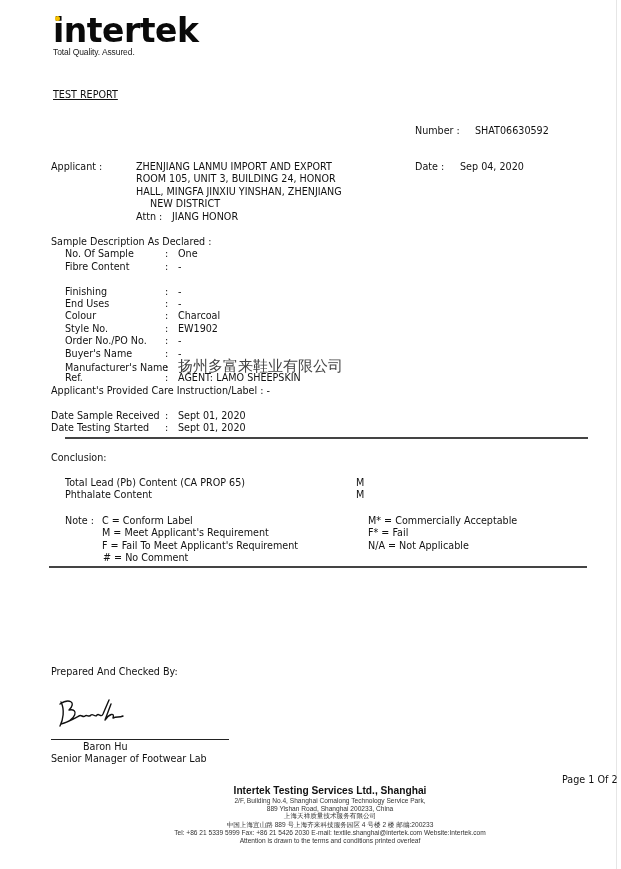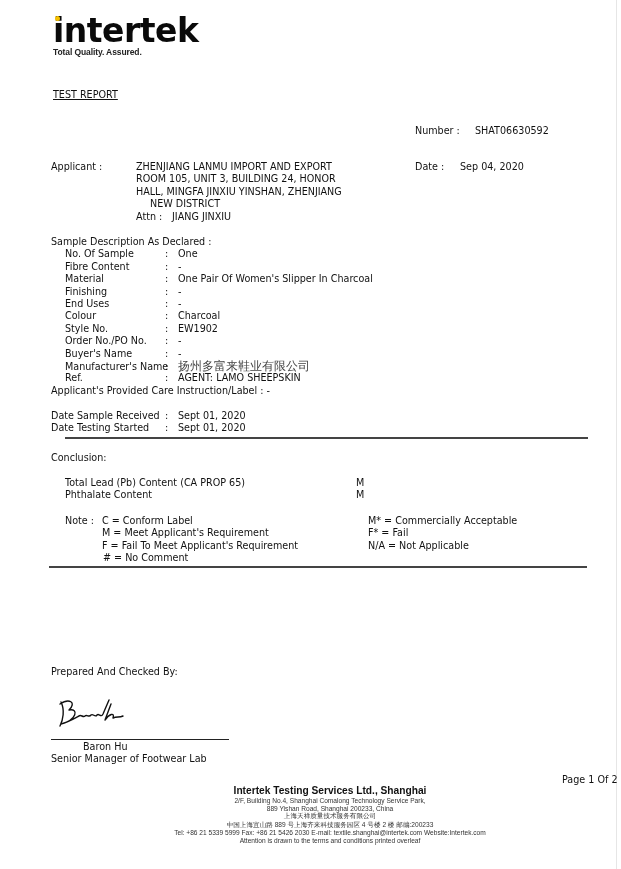--- a/index.html
+++ b/index.html
@@ -3,26 +3,26 @@
 <meta charset="utf-8">
 <style>
   html, body { margin: 0; padding: 0; background: #ffffff; }
   body { width: 621px; height: 869px; position: relative; overflow: hidden;
          font-family: "DejaVu Sans", sans-serif; color: #111; font-size: 9.6px; }
   .page { position: absolute; left: 0; top: 0; width: 616px; height: 869px; background: #fff; border-right: 1px solid #e6e6e6; }
   .abs { position: absolute; white-space: nowrap; line-height: 12.4px; }
   .logo { position: absolute; left: 53px; top: 14px; }
   .logo-word { font-family: "DejaVu Sans", sans-serif; font-size: 33px; font-weight: bold; letter-spacing: -0.5px; color: #0a0a0a; line-height: 34px; }
   .logo-dot { position: absolute; left: 2px; top: 2px; width: 5px; height: 5px; border-radius: 50%; background: #f5c000; }
-  .logo-tag { font-family: "Liberation Sans", sans-serif; font-size: 8.5px; font-weight: bold; color: #222; margin-top: -1px; letter-spacing: -0.1px; }
+  .logo-tag { font-family: "Liberation Sans", sans-serif; font-size: 8.5px; font-weight: normal; color: #222; margin-top: -1px; letter-spacing: -0.1px; }
   .report-title { left: 53px; top: 89px; text-decoration: underline; font-size: 9.6px; }
   .row { position: absolute; left: 65px; height: 12.4px; line-height: 12.4px; white-space: nowrap; }
   .row .k { display: inline-block; width: 100px; }
   .row .c { display: inline-block; width: 13px; }
-  .cn { font-family: "DejaVu Serif", serif; color: #444; font-size: 12px; margin-top: 23px; }
+  .cn { font-family: "DejaVu Serif", serif; color: #444; font-size: 15px; margin-top: 23px; }
   .hr { position: absolute; height: 2px; background: #444; }
   .sig-line { position: absolute; left: 51px; top: 739px; width: 178px; height: 1px; background: #222; }
   .footer { position: absolute; left: 130px; width: 400px; text-align: center; font-family: "Liberation Sans", sans-serif; color: #333; }
   .f-title { top: 785px; font-size: 10.2px; font-weight: bold; color: #111; }
   .f-line { font-size: 6.6px; line-height: 7.6px; }
 </style>
 </head>
 <body>
 
 <div class="page">
@@ -39,32 +39,29 @@
   <div class="abs" style="left:475px; top:125px;">SHAT06630592</div>
   <div class="abs" style="left:415px; top:161px;">Date :</div>
   <div class="abs" style="left:460px; top:161px;">Sep 04, 2020</div>
 
   <div class="abs" style="left:51px; top:161px;">Applicant :</div>
   <div class="abs" style="left:136px; top:161px;">ZHENJIANG LANMU IMPORT AND EXPORT</div>
   <div class="abs" style="left:136px; top:173.4px;">ROOM 105, UNIT 3, BUILDING 24, HONOR</div>
   <div class="abs" style="left:136px; top:185.8px;">HALL, MINGFA JINXIU YINSHAN, ZHENJIANG</div>
   <div class="abs" style="left:136px; top:198.2px;padding-left:14px;">NEW DISTRICT</div>
   <div class="abs" style="left:136px; top:210.6px;">Attn :</div>
-  <div class="abs" style="left:172px; top:210.6px;">JIANG JINXIU</div>
+  <div class="abs" style="left:172px; top:210.6px;">JIANG HONOR</div>
 
   <div class="abs" style="left:51px; top:236px;">Sample Description As Declared :</div>
 
   <div class="row" style="top:248.4px;">
     <span class="k">No. Of Sample</span><span class="c">:</span><span>One</span>
   </div>
   <div class="row" style="top:260.8px;">
     <span class="k">Fibre Content</span><span class="c">:</span><span>-</span>
-  </div>
-  <div class="row" style="top:273.2px;">
-    <span class="k">Material</span><span class="c">:</span><span>One Pair Of Women's Slipper In Charcoal</span>
   </div>
   <div class="row" style="top:285.6px;">
     <span class="k">Finishing</span><span class="c">:</span><span>-</span>
   </div>
   <div class="row" style="top:298px;">
     <span class="k">End Uses</span><span class="c">:</span><span>-</span>
   </div>
   <div class="row" style="top:310.4px;">
     <span class="k">Colour</span><span class="c">:</span><span>Charcoal</span>
   </div>

